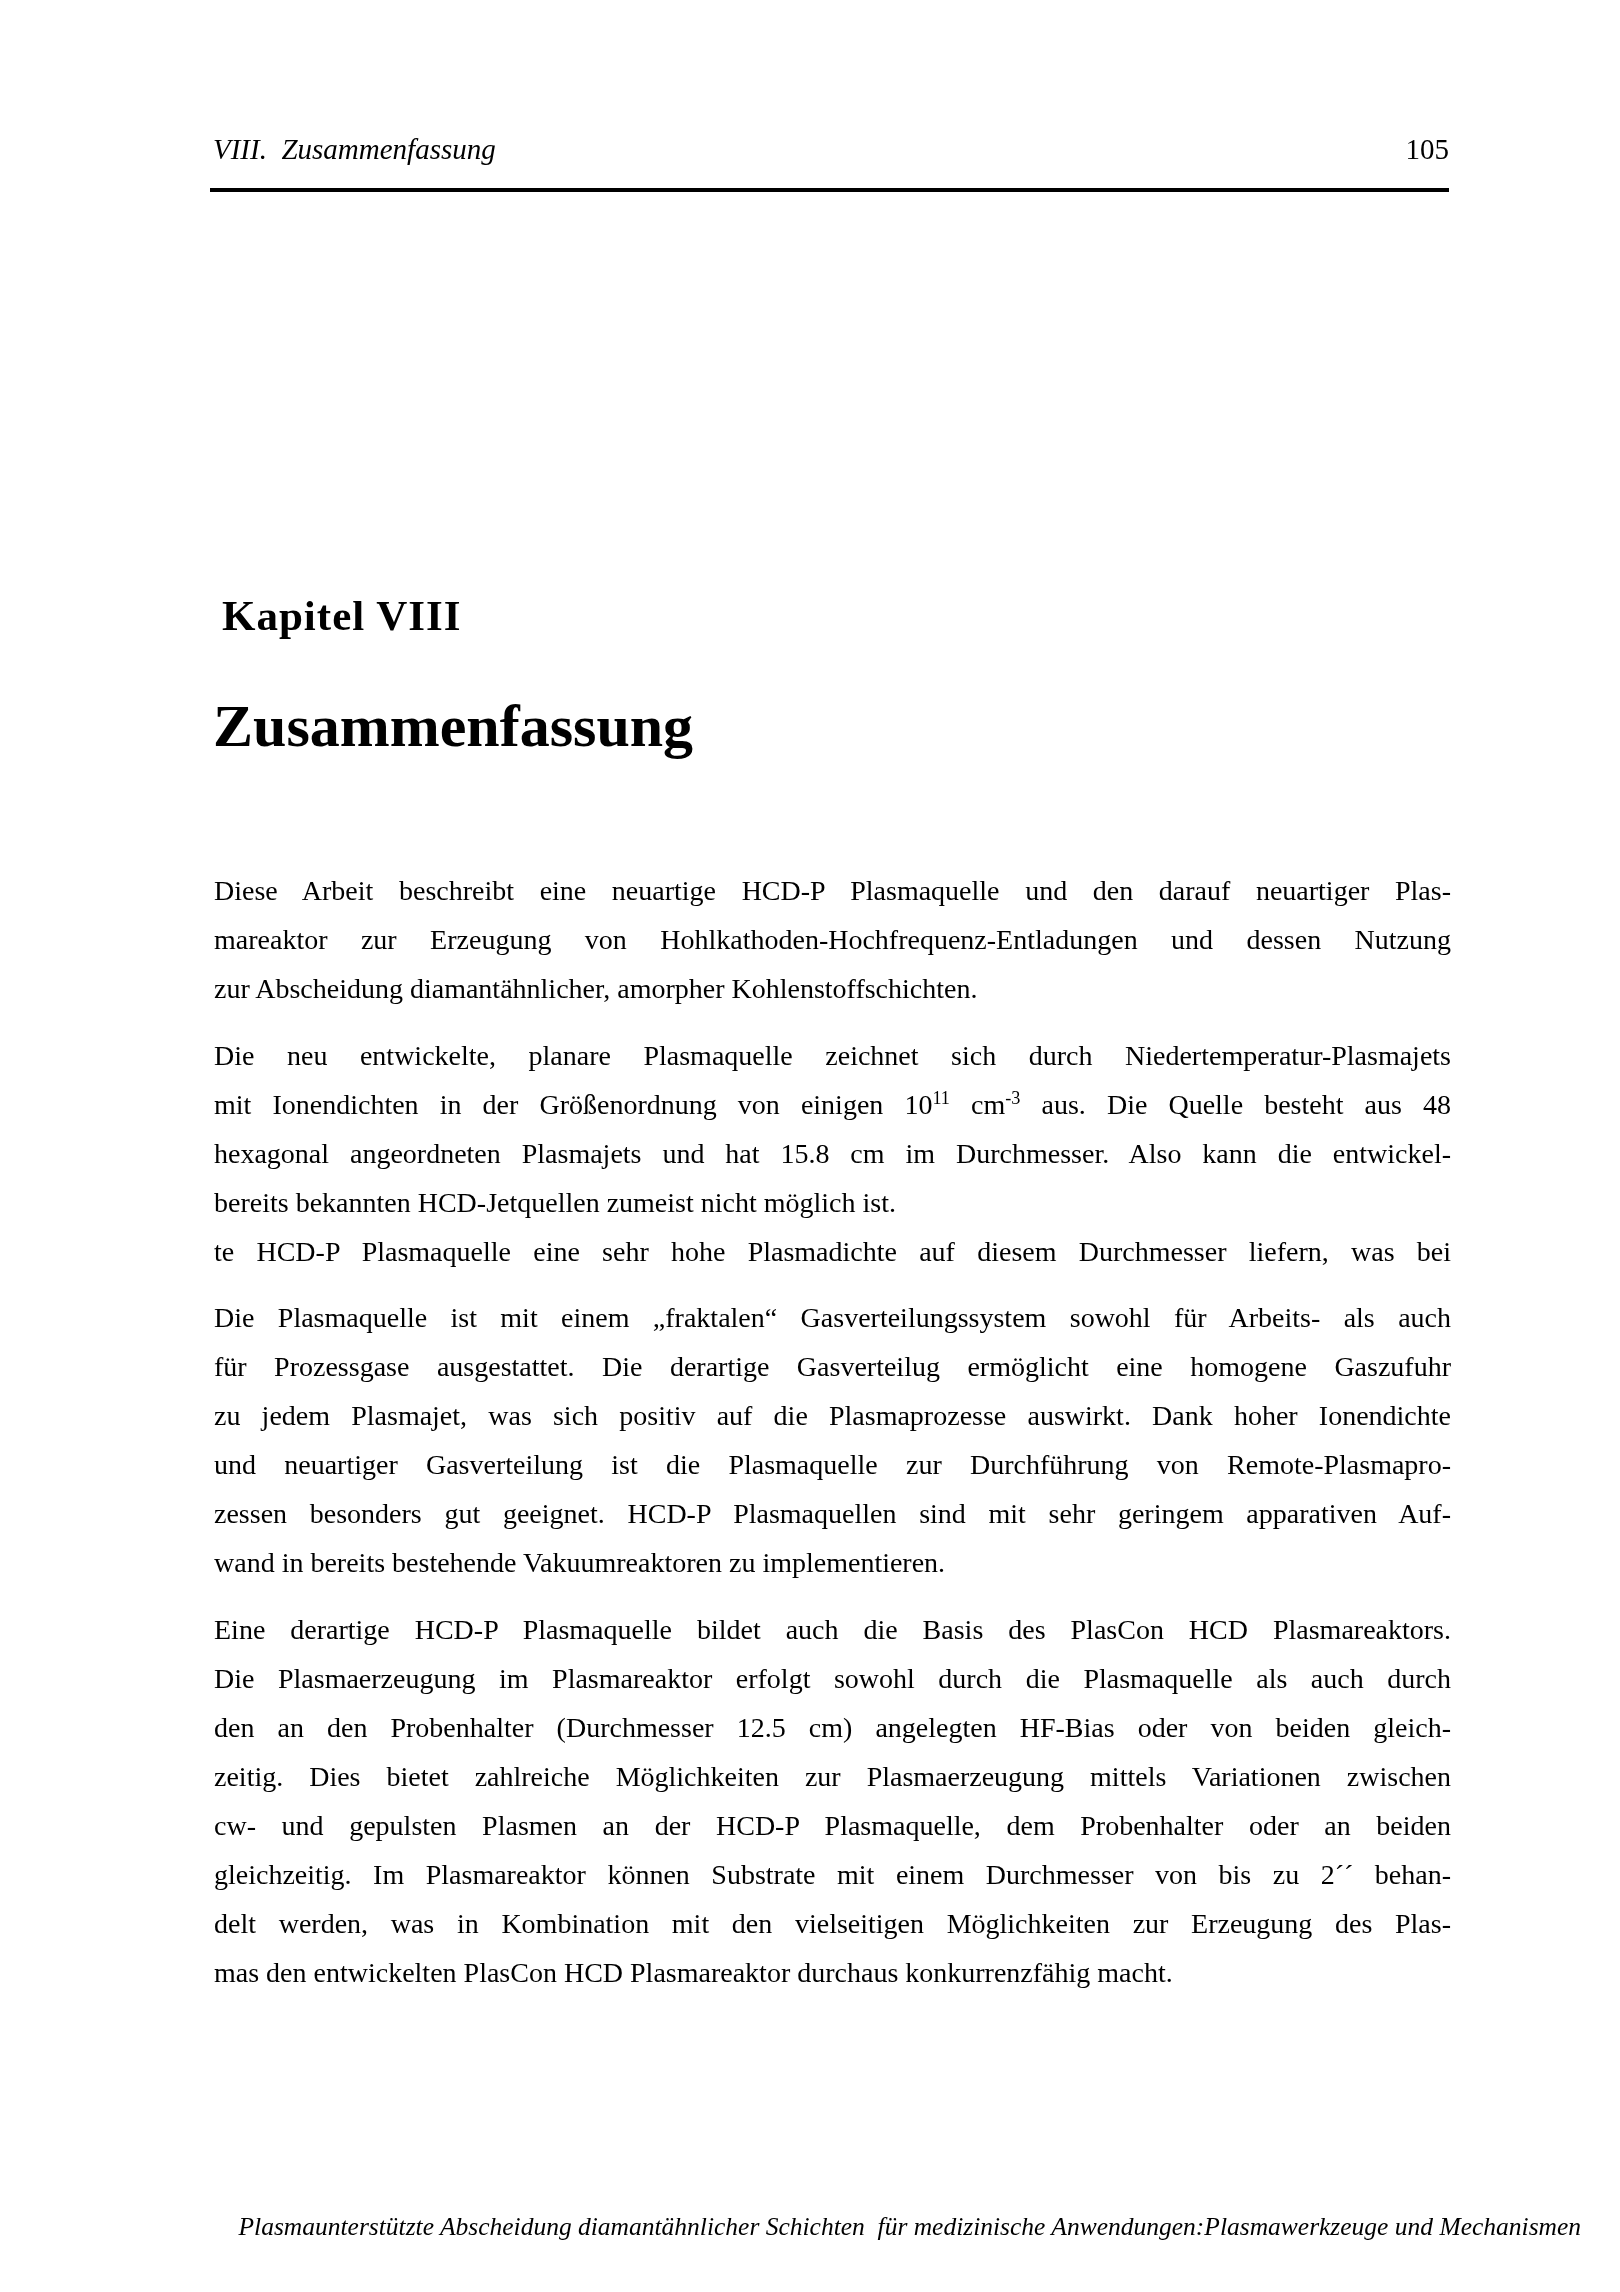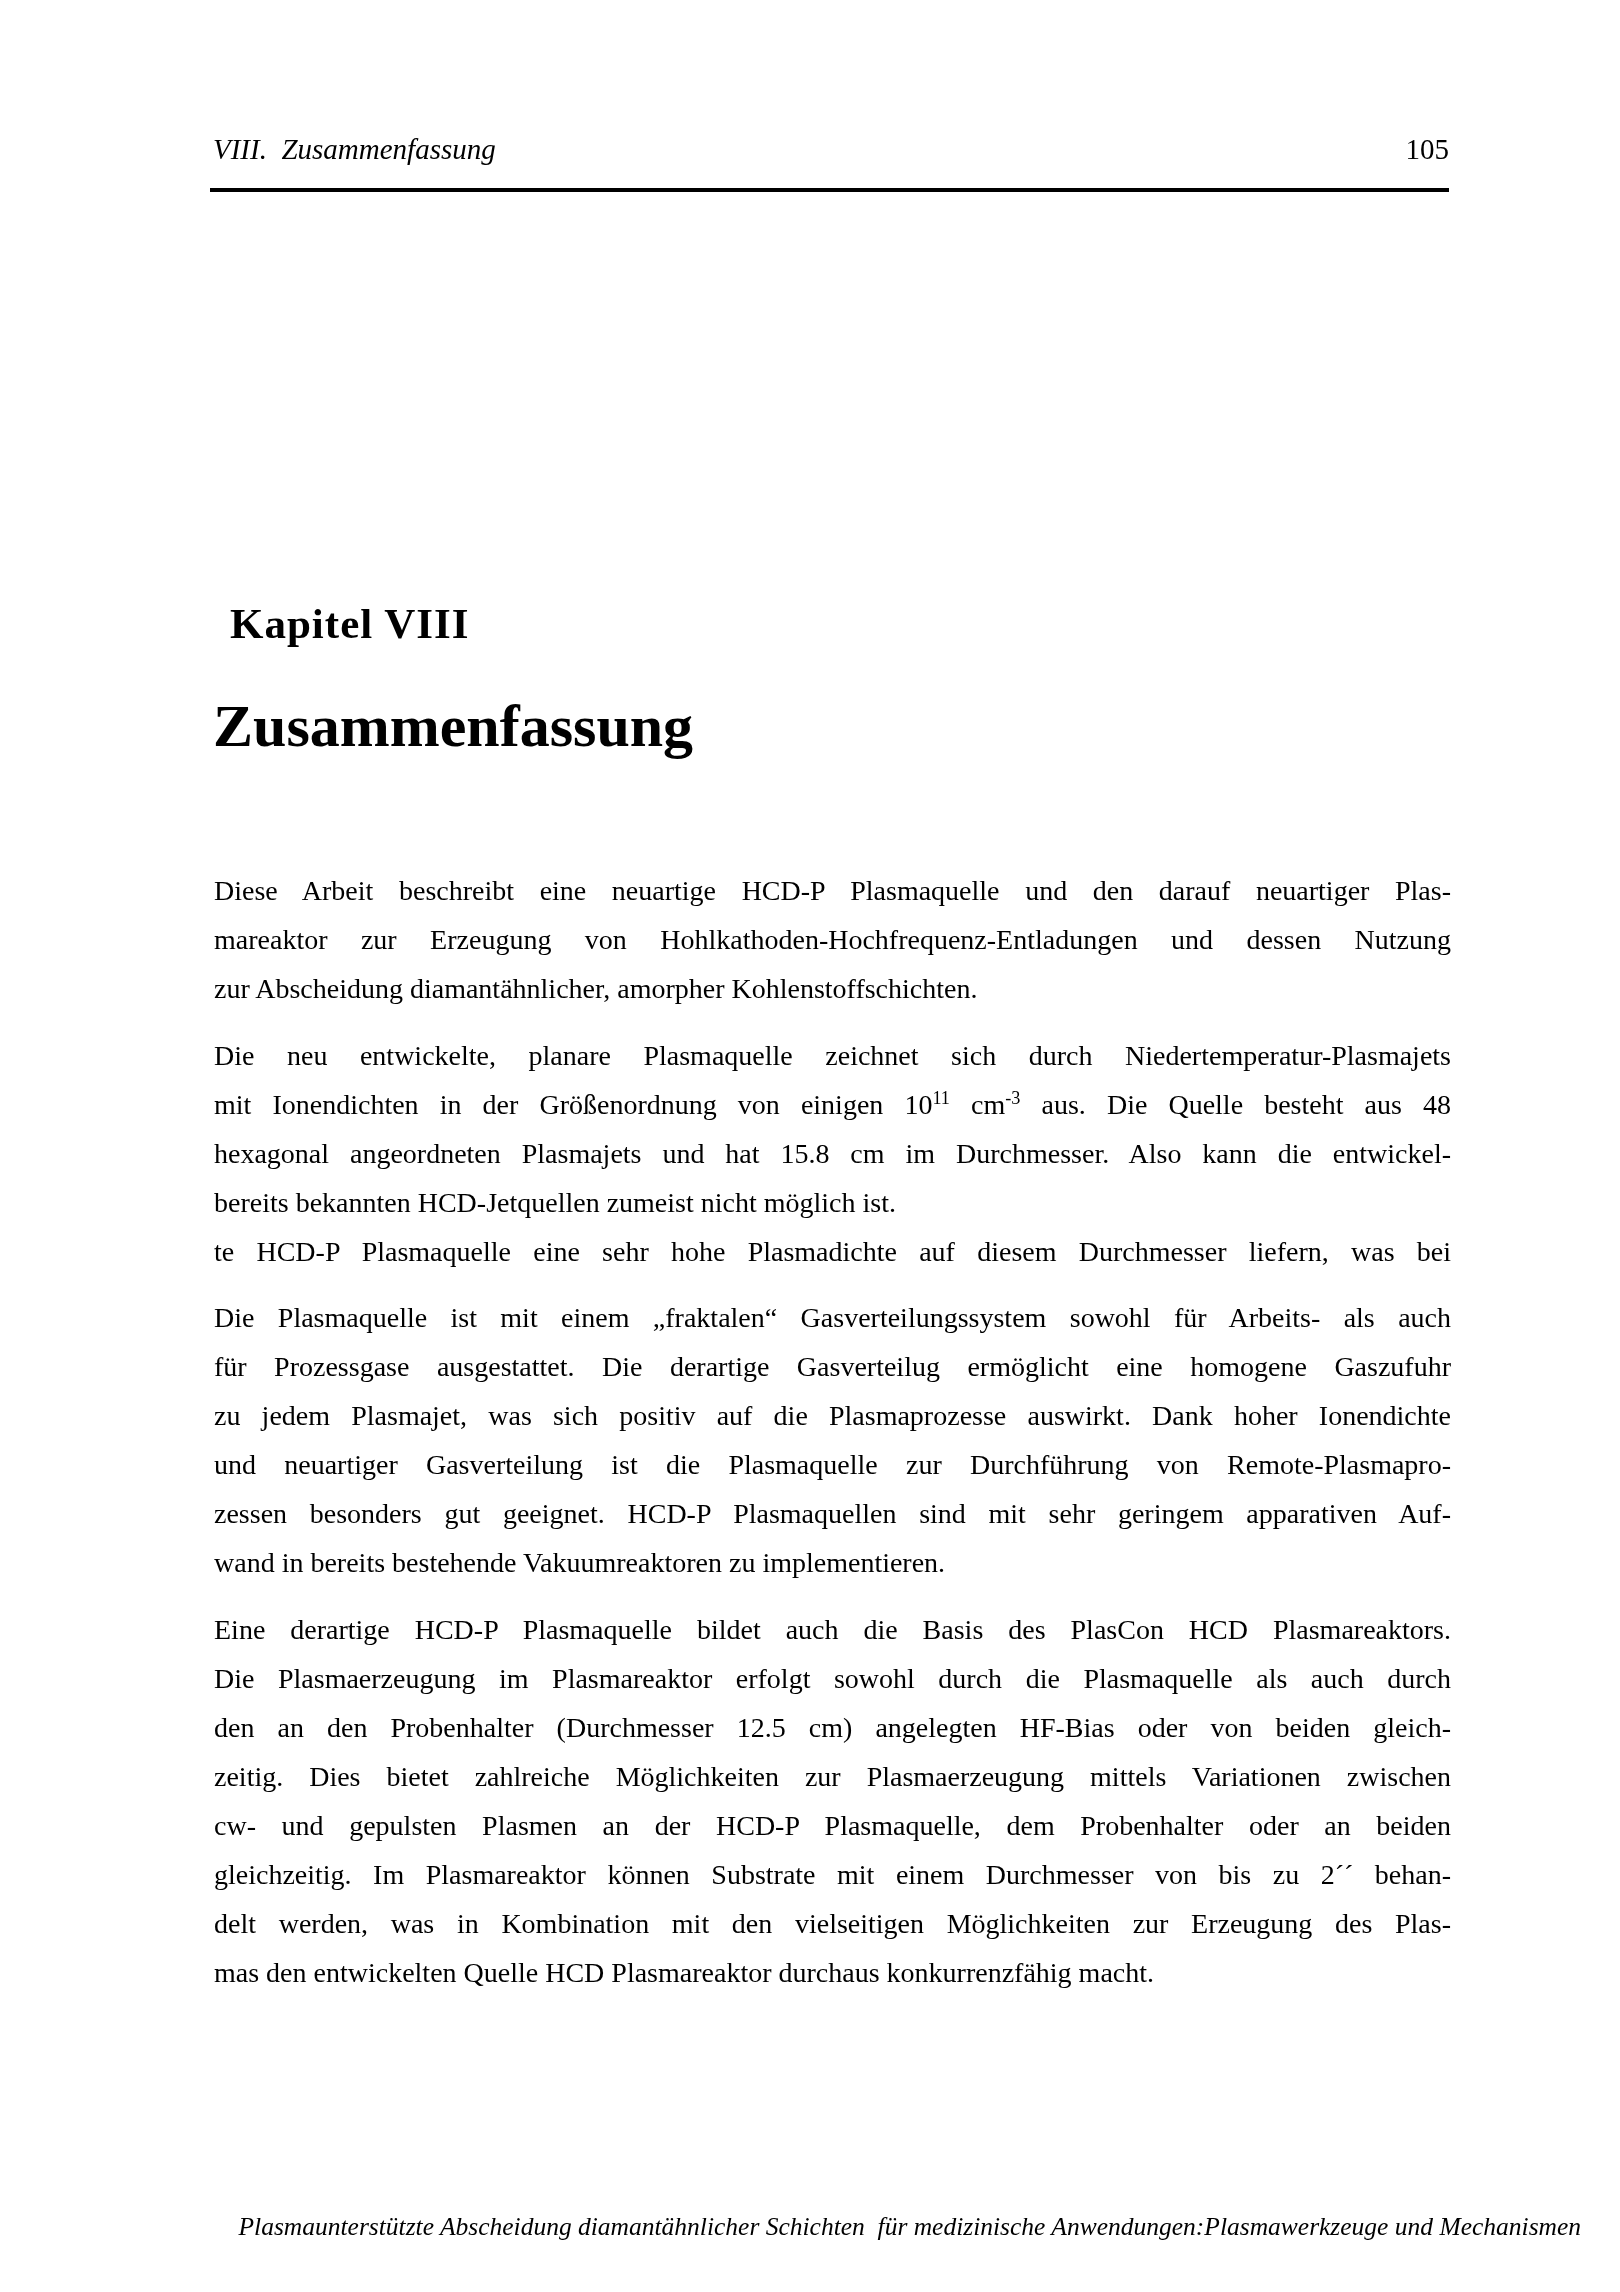--- a/index.html
+++ b/index.html
@@ -32,21 +32,21 @@
     left: 210px;
     top: 188px;
     width: 1239px;
     height: 3.9px;
     background: #000000;
   }
   .chapter {
     position: absolute;
     left: 214px;
     top: 583px;
-    margin: 16px;
+    margin: 8px;
     font-size: 43px;
     font-weight: bold;
     letter-spacing: 1px;
   }
   .title {
     position: absolute;
     left: 213px;
     top: 692px;
     margin: 0;
     font-size: 60px;
@@ -120,21 +120,21 @@
         <div class="line last">wand in bereits bestehende Vakuumreaktoren zu implementieren.</div>
       </div>
       <div class="para">
         <div class="line">Eine derartige HCD-P Plasmaquelle bildet auch die Basis des PlasCon HCD Plasmareaktors.</div>
         <div class="line">Die Plasmaerzeugung im Plasmareaktor erfolgt sowohl durch die Plasmaquelle als auch durch</div>
         <div class="line">den an den Probenhalter (Durchmesser 12.5 cm) angelegten HF-Bias oder von beiden gleich-</div>
         <div class="line">zeitig. Dies bietet zahlreiche Möglichkeiten zur Plasmaerzeugung mittels Variationen zwischen</div>
         <div class="line">cw- und gepulsten Plasmen an der HCD-P Plasmaquelle, dem Probenhalter oder an beiden</div>
         <div class="line">gleichzeitig. Im Plasmareaktor können Substrate mit einem Durchmesser von bis zu 2´´ behan-</div>
         <div class="line">delt werden, was in Kombination mit den vielseitigen Möglichkeiten zur Erzeugung des Plas-</div>
-        <div class="line last">mas den entwickelten Quelle HCD Plasmareaktor durchaus konkurrenzfähig macht.</div>
+        <div class="line last">mas den entwickelten PlasCon HCD Plasmareaktor durchaus konkurrenzfähig macht.</div>
       </div>
     </main>
 
   <footer class="page-footer">
     <span>Plasmaunterstützte Abscheidung diamantähnlicher Schichten  für medizinische Anwendungen:Plasmawerkzeuge und Mechanismen</span>
   </footer>
 
 </div>
 
 

